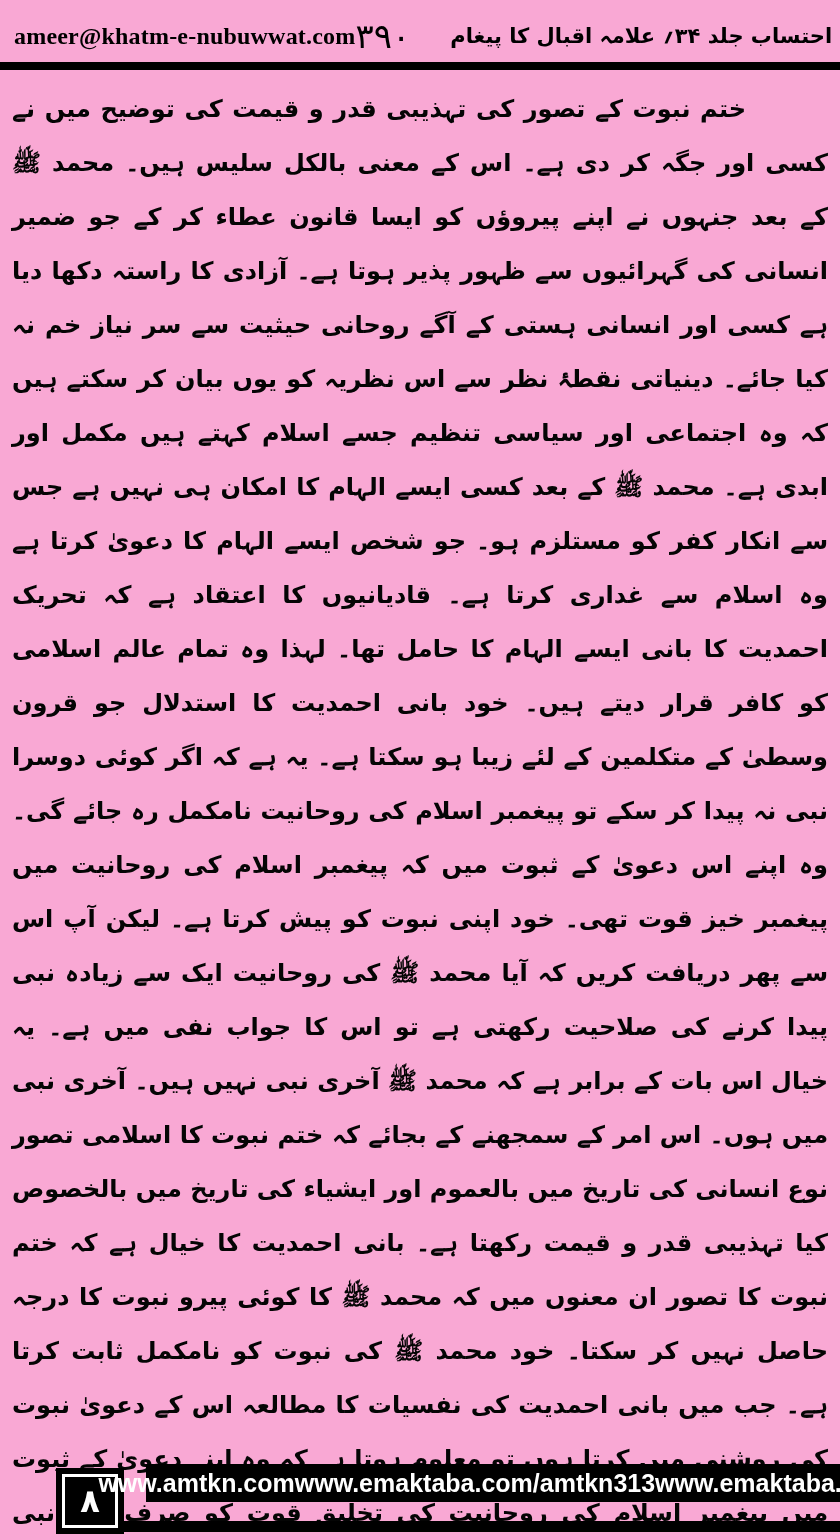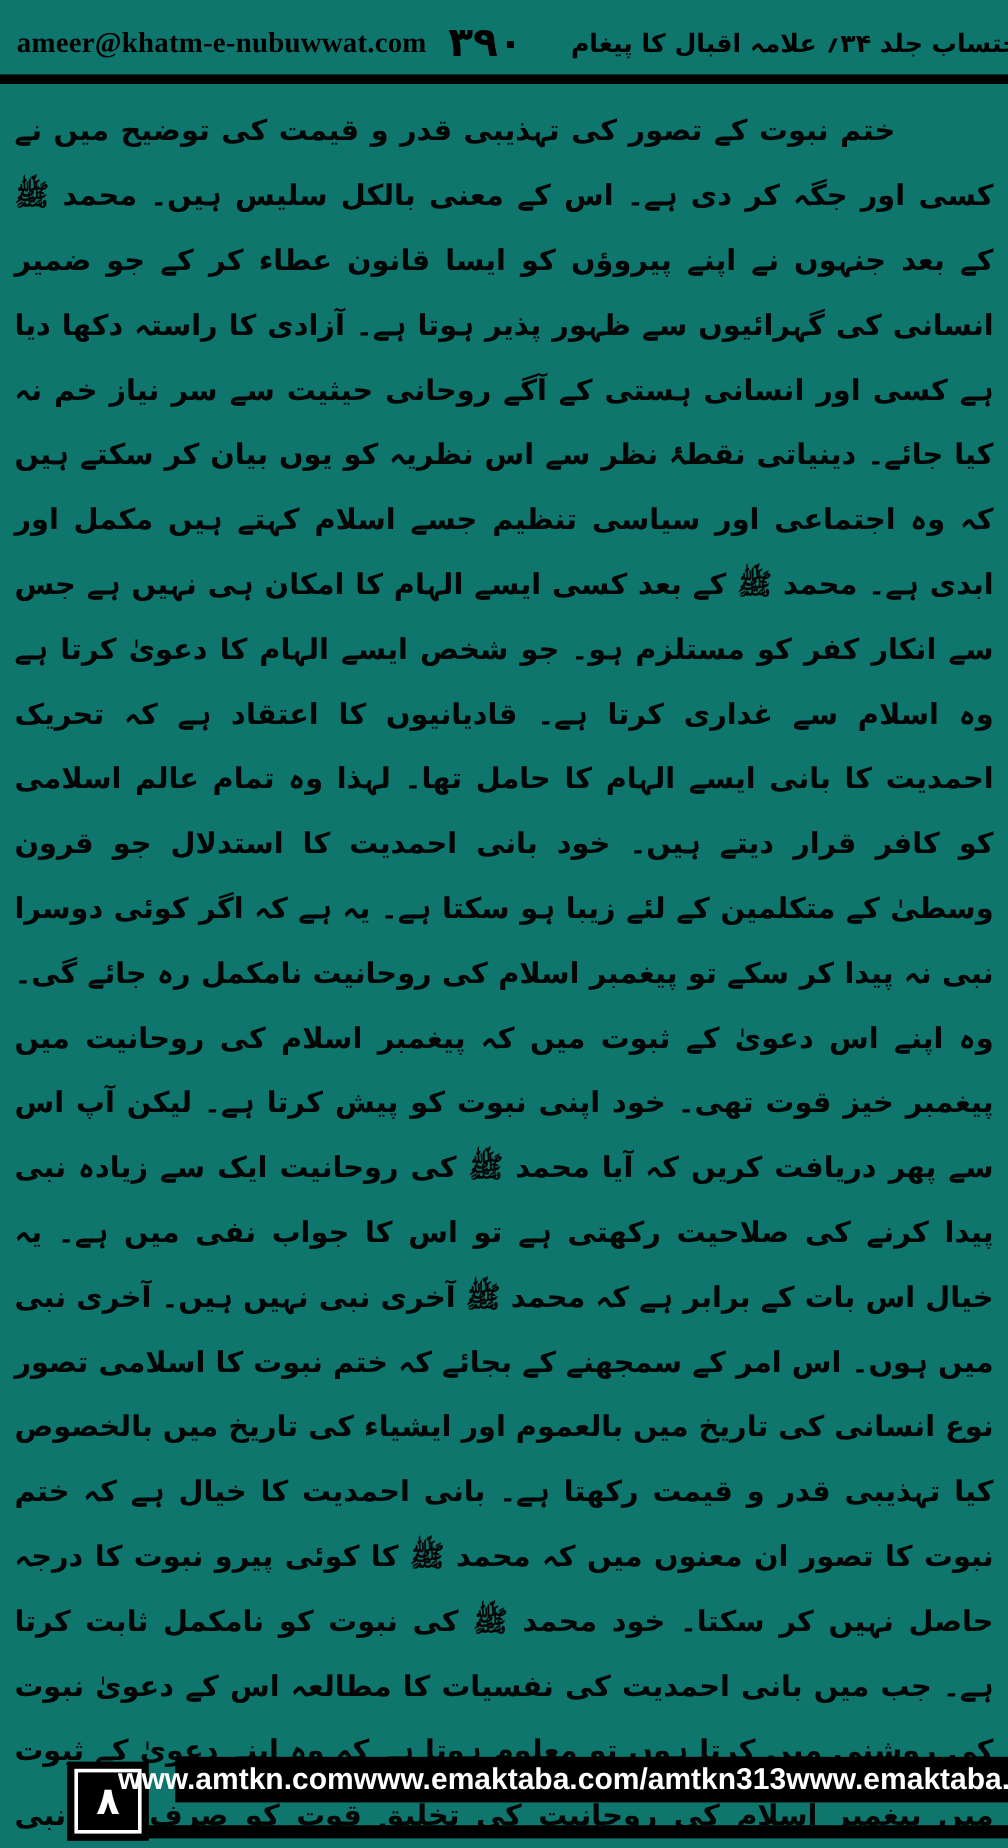--- a/index.html
+++ b/index.html
@@ -4,45 +4,44 @@
 <style>
   * { box-sizing: border-box; margin: 0; padding: 0; }
   html, body { background: #e8e8e8; }
   body { font-family: "DejaVu Sans", sans-serif; }
 
   .page {
     position: relative;
     width: 840px;
     height: 1540px;
     margin: 0 auto;
-    background: #0f766e;
+    background: #f9a8d4;
     color: #000;
     overflow: hidden;
   }
 
   
   .header {
     display: flex;
     align-items: center;
     justify-content: space-between;
     padding: 14px 14px 4px 14px;
     height: 62px;
   }
   .header-email {
     font-family: "Liberation Serif", serif;
     font-weight: 700;
     font-size: 24px;
     letter-spacing: 0.2px;
     white-space: nowrap;
   }
   .header-pagenum {
-    font-weight: 700;
+    font-weight: 400;
     font-size: 34px;
     direction: rtl;
-    margin-left: 18px;
     margin-right: 40px;
     white-space: nowrap;
   }
   .header-title {
     direction: rtl;
     font-weight: 700;
     font-size: 21px;
     white-space: nowrap;
     text-align: left;
   }

